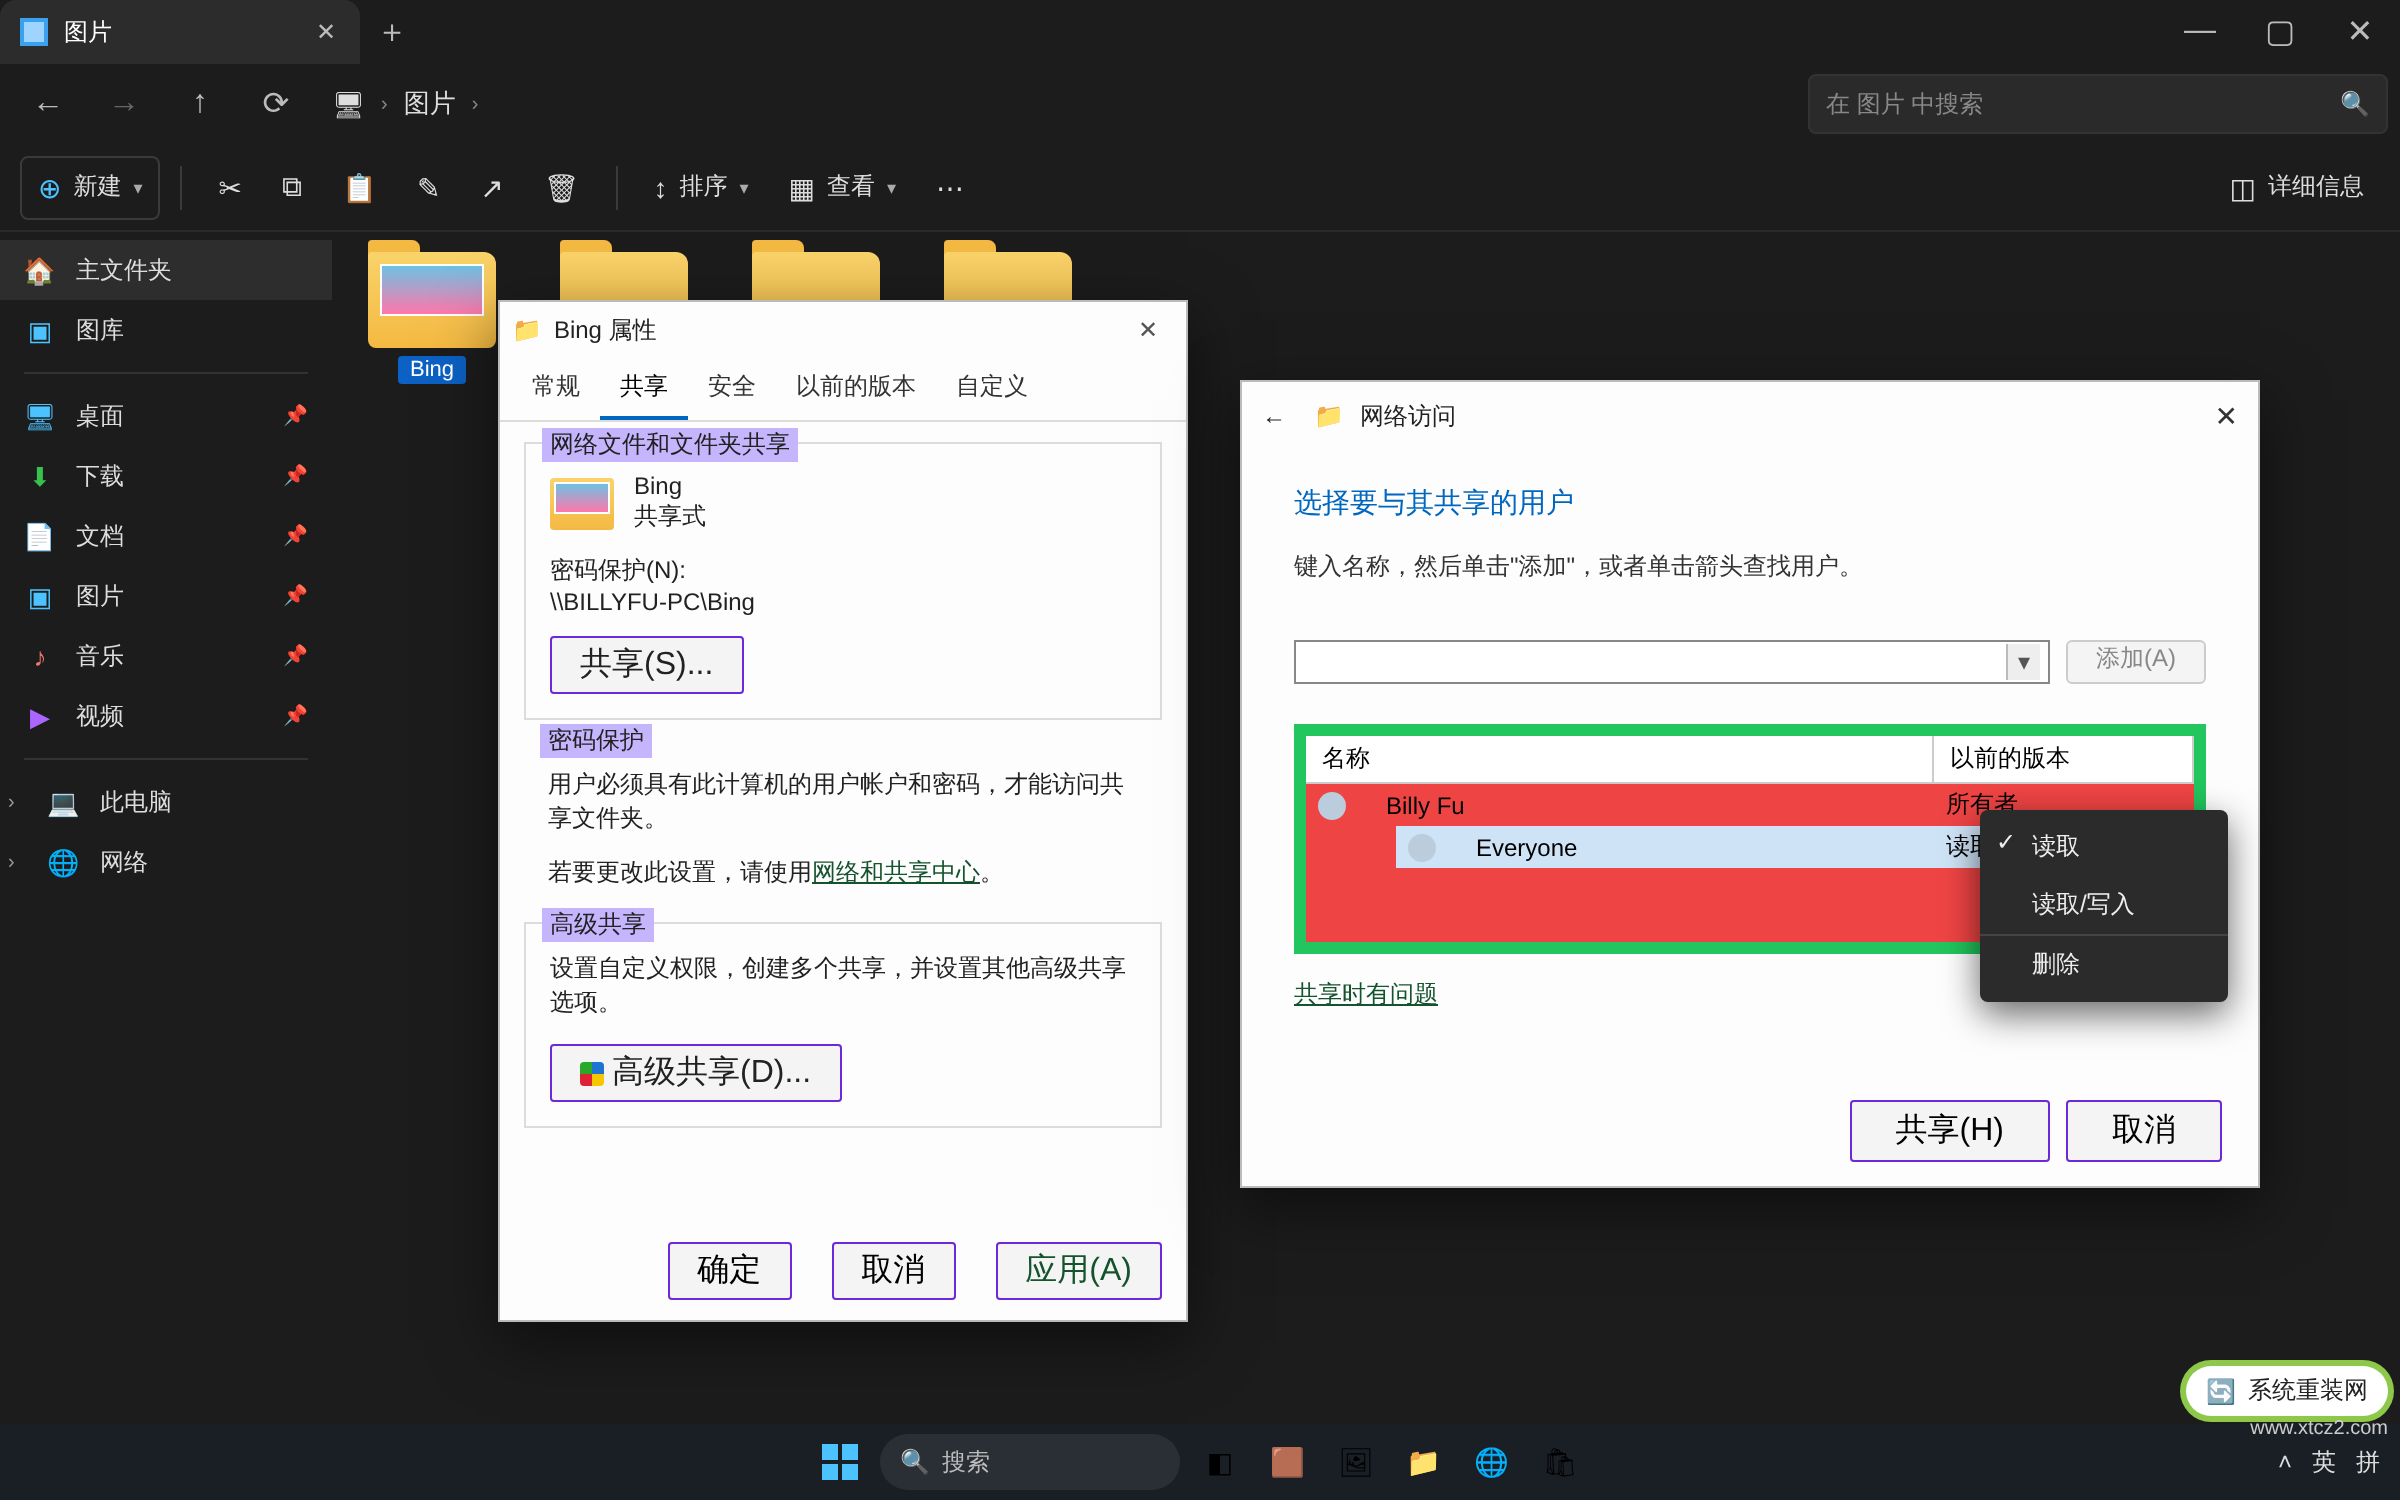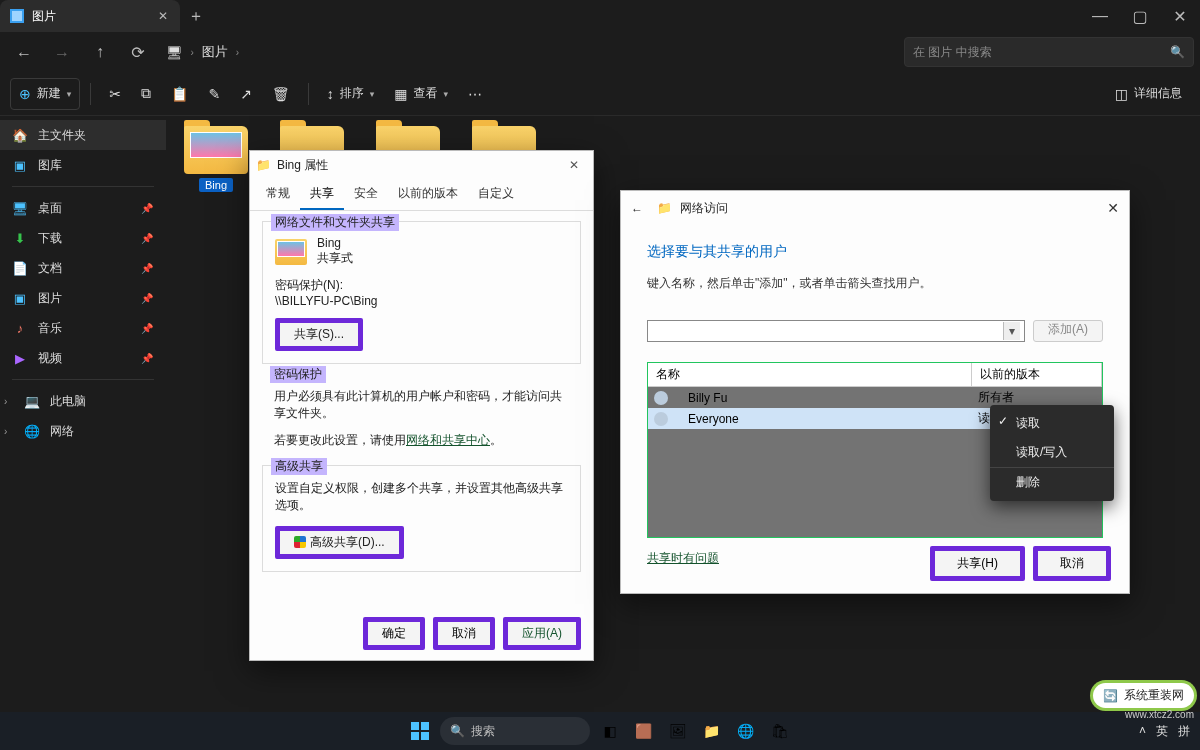--- a/index.html
+++ b/index.html
@@ -64,50 +64,50 @@
 
 .dialog { position: absolute; background: #fdfdfd; border: 1px solid #bbb; box-shadow: 0 10px 30px rgba(0,0,0,.5); }
 .props { left: 249px; top: 150px; width: 345px; height: 511px; }
 .dlg-title { height: 28px; display: flex; align-items: center; padding: 0 6px; font-size: 12px; color: #222; gap: 6px; }
 .dlg-title .x { margin-left: auto; width: 26px; text-align: center; color: #555; }
 .tabs { display: flex; padding: 0 6px; font-size: 12px; color: #333; border-bottom: 1px solid #dcdcdc; }
 .tabs .t { padding: 6px 10px; }
 .tabs .t.active { border-bottom: 2px solid #0067c0; color: #000; }
 .section-box { margin: 10px 12px; border: 1px solid #dcdcdc; padding: 14px 12px 12px; position: relative; font-size: 12px; color: #222; }
 .section-box .legend { position: absolute; top: -8px; left: 8px; background: #c4b5fd; padding: 0 4px; font-size: 12px; }
-.small-btn { display: inline-block; border: 5px solid #6d28d9; background: #f4f4f4; padding: 3px 14px; font-size: 12px; border-radius: 2px; }
+.small-btn { display: inline-block; border: 1px solid #6d28d9; background: #f4f4f4; padding: 3px 14px; font-size: 16px; border-radius: 2px; }
 .small-btn.shield::before { content: ""; display:inline-block; width:12px; height:12px; margin-right:4px; background: conic-gradient(#1e74d2 0 25%, #f6c700 0 50%, #d23 0 75%, #2aa82a 0); border-radius:2px; vertical-align:-2px;}
 .bing-mini { display:flex; gap:10px; align-items:center; margin-bottom:10px; }
 .bing-mini .fi { width:32px; height:26px; background: linear-gradient(#f9d36a,#f4b942); border-radius:2px; position:relative; }
 .bing-mini .fi::before { content:""; position:absolute; top:2px; left:2px; right:2px; height:14px; background:linear-gradient(#6ec1e4, #f7a); border:1px solid #fff;}
 .netpath { margin-bottom:10px; }
 .link { color: #14532d; text-decoration: underline; }
-.dlg-buttons { position: absolute; bottom: 10px; right: 12px; display: flex; gap: 8px; }
+.dlg-buttons { position: absolute; bottom: 10px; right: 12px; display: flex; gap: 20px; }
 .dlg-buttons .small-btn.dis { color: #14532d; }
 
 
 .netdlg { left: 620px; top: 190px; width: 510px; height: 404px; }
 .netdlg .bar { height: 34px; display:flex; align-items:center; padding:0 10px; font-size:12px; color:#222; gap:8px; }
 .netdlg .bar .x { margin-left:auto; color:#333; font-size:14px; }
 .netdlg .inner { padding: 6px 26px 12px; font-size:12px; }
 .netdlg h3 { font-size: 14px; color: #0067c0; font-weight: 400; margin: 12px 0 14px; }
 .netdlg .hint { color: #333; font-size: 12px; margin-bottom: 28px; }
 .combo-row { display:flex; gap: 8px; margin-bottom: 20px; }
 .combo { flex:1; height: 22px; border:1px solid #888; background:#fff; position:relative; }
 .combo::after { content:"▾"; position:absolute; right:4px; top:1px; color:#555; font-size:12px; background:#eee; width:16px; text-align:center; height:18px; line-height:18px; border-left:1px solid #bbb;}
 .addbtn { height:22px; padding:0 14px; border:1px solid #ccc; background:#f4f4f4; color:#888; font-size:12px; border-radius:3px; }
-.people { border:1px solid #22c55e; height: 176px; background:#737373; }
+.people { border:6px solid #22c55e; height: 115px; background:#ef4444; }
 .people .hdr { display:flex; font-size:12px; background:#fff; }
 .people .hdr div { padding: 3px 8px; border-right:1px solid #ccc; border-bottom:1px solid #ccc; }
 .people .col1 { flex:1; }
 .people .col2 { width: 130px; }
 .people .row { display:flex; font-size:12px; align-items:center; }
 .people .row .c1 { flex:1; padding: 2px 6px; display:flex; align-items:center; gap:20px; }
 .people .row .c2 { width:130px; padding: 2px 6px; display:flex; align-items:center; gap:4px; }
-.people .row.sel { background: #cfe3f7; }
+.people .row.sel { background: #cfe3f7; margin-left: 45px; }
 .person-ico { width:14px; height:14px; border-radius:50%; background:#bcd; display:inline-block; }
 .people .row .c2 .dd { margin-left:auto; font-size:10px; }
 .issues { margin-top: 12px; }
 .footer-btns { position:absolute; bottom:12px; right:18px; display:flex; gap:8px; }
 .footer-btns .small-btn { padding: 4px 22px; }
 
 
 .ctxmenu { position:absolute; left: 990px; top: 405px; width: 124px; background:#2b2b2b; color:#eee; font-size:12px; padding:4px 0; box-shadow:0 6px 18px rgba(0,0,0,.6); border-radius:4px; }
 .ctxmenu .mi { padding: 6px 14px 6px 26px; position:relative; }
 .ctxmenu .mi.sep-top { border-top:1px solid #444; }

